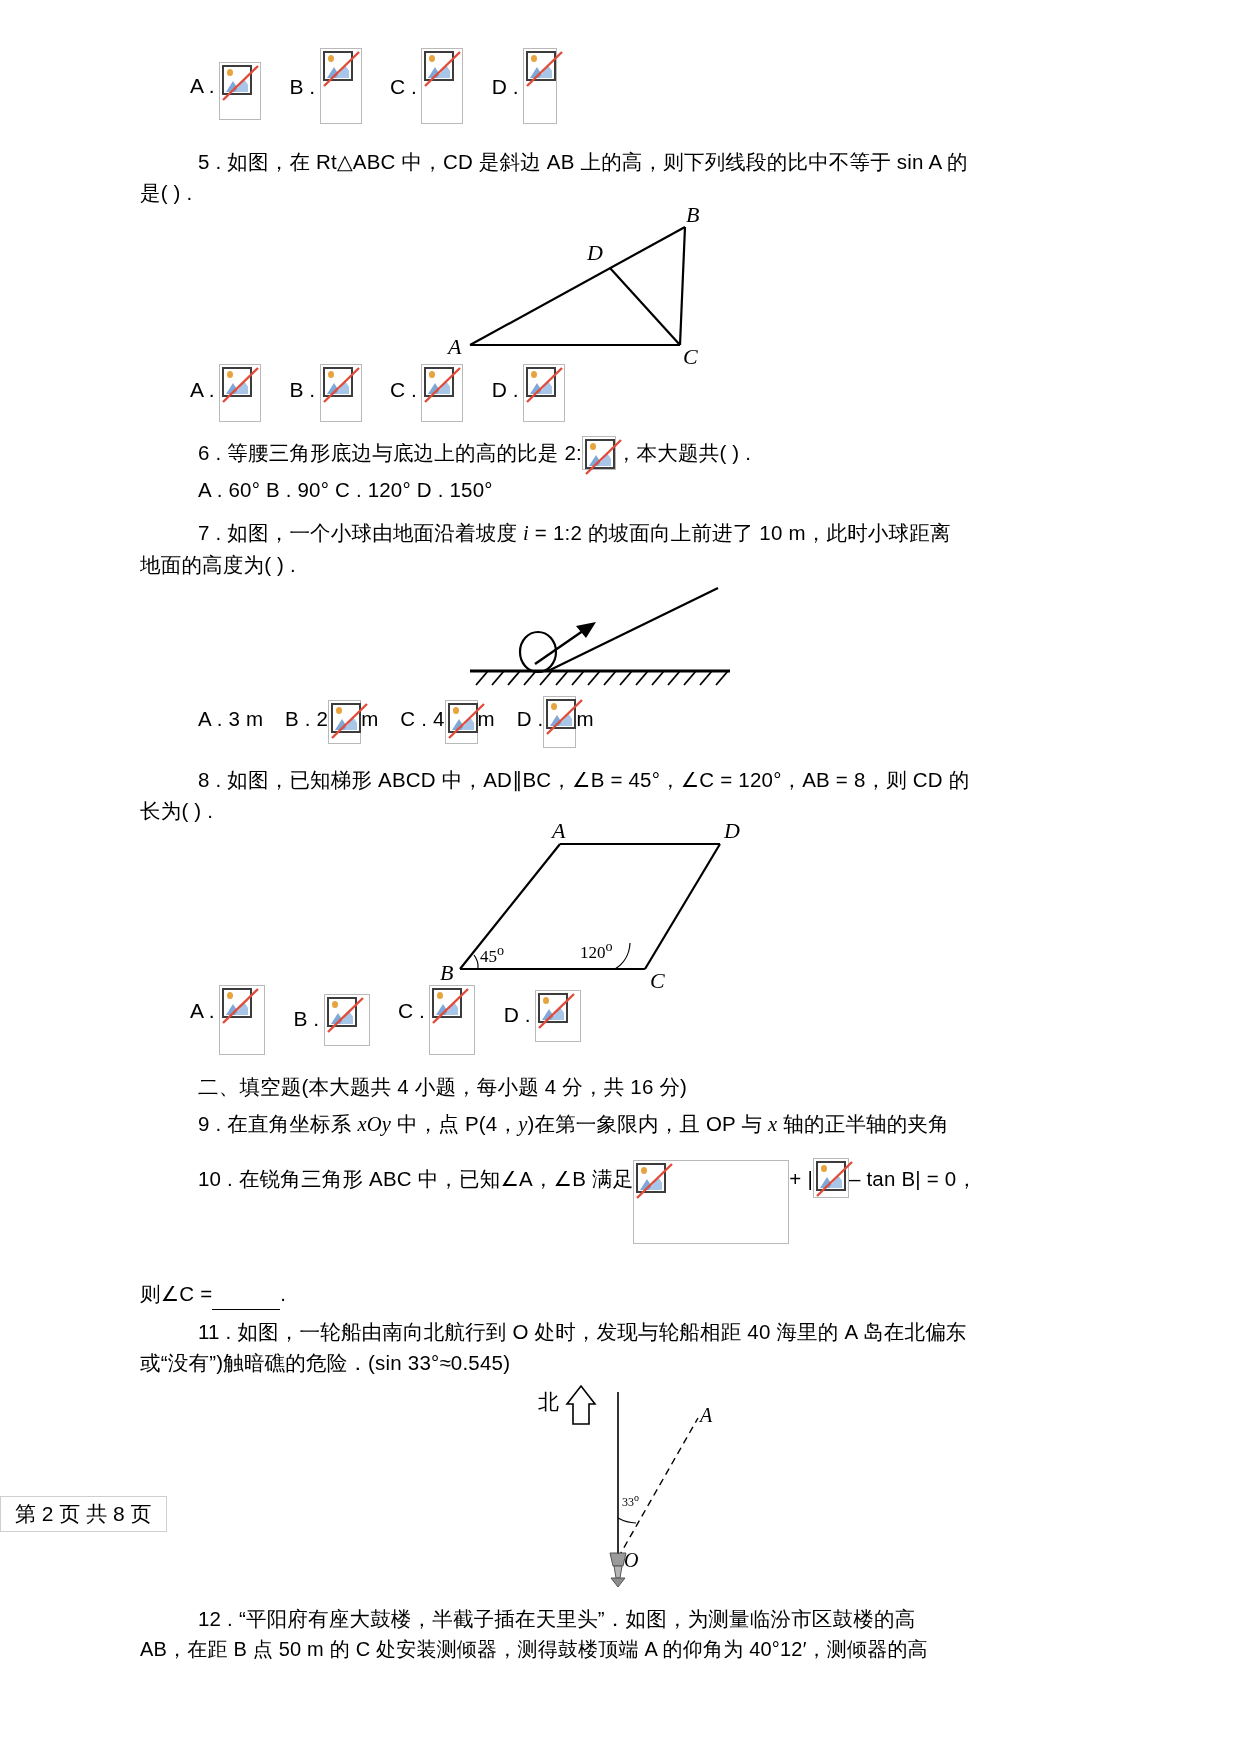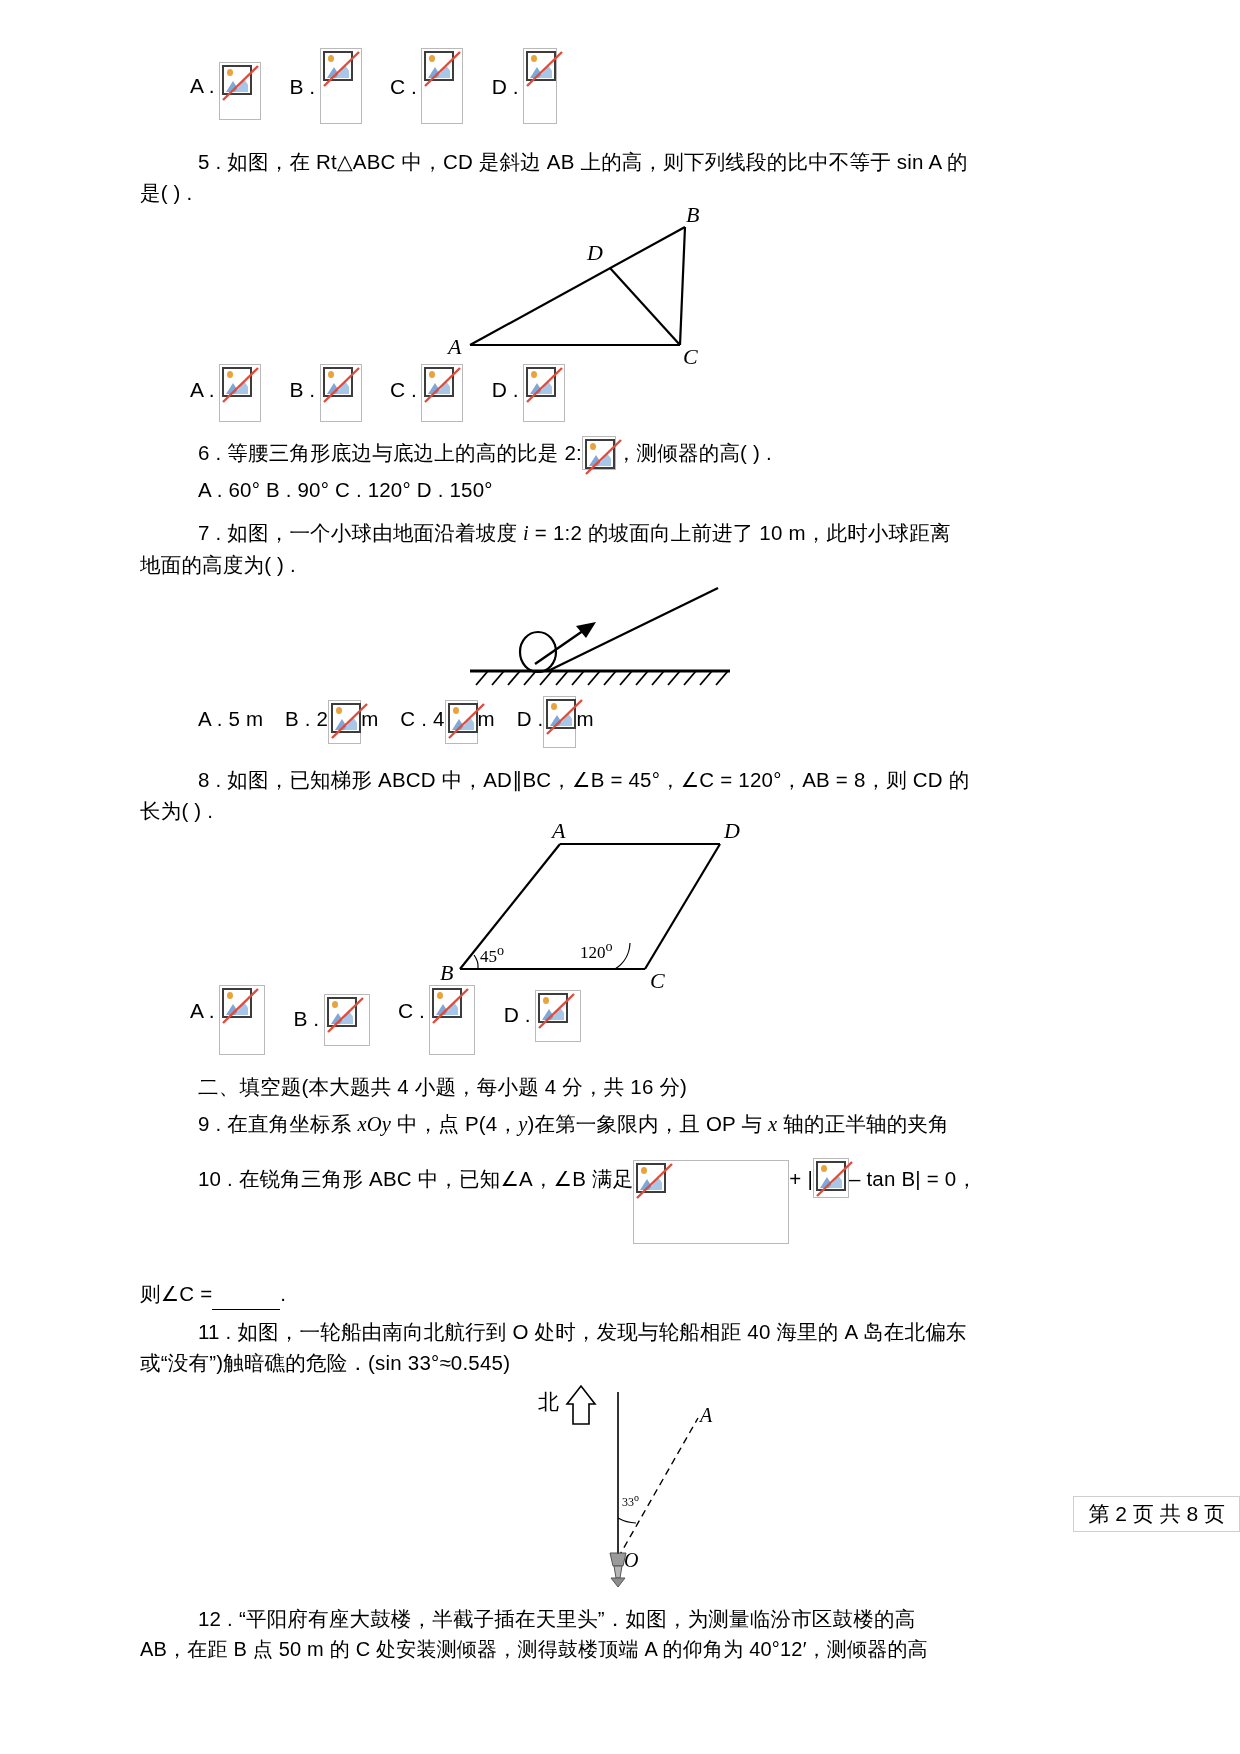--- a/index.html
+++ b/index.html
@@ -71,21 +71,21 @@
   .gap{display:inline-block;width:24px;}
 
   
   .fig{position:relative;}
   .lbl{position:absolute;font-family:"Liberation Serif","DejaVu Serif",serif;
        font-style:italic;font-size:22px;}
   .lblu{position:absolute;font-family:"Liberation Serif","DejaVu Serif",serif;
        font-size:17px;}
   .blank{display:inline-block;border-bottom:1.5px solid #000;}
   .footer{
-    position:absolute;left:0;right:0;top:1496px;text-align:right;
+    position:absolute;left:0;right:0;top:1496px;text-align:left;
   }
   .footer .fbox{
     display:inline-block;border:1px solid #cfcfcf;padding:3px 14px;
     font-size:21px;background:#fff;
   }
   .it{font-style:italic;font-family:"Liberation Serif","DejaVu Serif",serif;}
 </style>
 </head>
 <body>
 
@@ -246,21 +246,21 @@
         <span class="frame"></span>
         <span class="sun"></span>
         <span class="mtn">
               <i class="m1"></i>
               <i class="m2"></i>
             </span>
         <svg class="slash" viewBox="0 0 44 42">
               <line x1="3" y1="36" x2="38" y2="2" stroke="#e04b3a" stroke-width="2.4"></line>
             </svg>
       </span>
-    </span><span>，测倾器的高(      ) .</span>
+    </span><span>，本大题共(      ) .</span>
   </div>
   <div class="ln indent" style="margin-top:4px;">A . 60°  B . 90°  C . 120°  D . 150°</div>
 
   <div class="ln indent" style="margin-top:12px;">
     <span>7 .</span>
     <span>如图，一个小球由地面沿着坡度 <span class="it">i</span> = 1:2 的坡面向上前进了 10 m，此时小球距离</span>
   </div>
   <div class="ln">地面的高度为(      ) .</div>
 
   <div class="fig" style="height:110px;margin-top:6px;">
@@ -285,21 +285,21 @@
             <line x1="576" y1="99" x2="588" y2="85"></line>
       </g>
       <ellipse cx="398" cy="66" rx="18" ry="20" fill="none" stroke="#000" stroke-width="2.2"></ellipse>
       <line x1="408" y1="85" x2="578" y2="2" stroke="#000" stroke-width="2.2"></line>
       <line x1="395" y1="78" x2="450" y2="40" stroke="#000" stroke-width="2.4"></line>
       <polygon points="456,36 436,40 446,52" fill="#000"></polygon>
     </svg>
   </div>
 
   <div class="ln indent" style="margin-top:0;">
-    <span>A . 5 m</span>
+    <span>A . 3 m</span>
     <span class="gap" style="width:10px;"></span>
     <span><span>B . 2</span><span class="bimg s-g" style="vertical-align:-18px;">
       <span class="glyph">
         <span class="frame"></span>
         <span class="sun"></span>
         <span class="mtn">
                 <i class="m1"></i>
                 <i class="m2"></i>
               </span>
         <svg class="slash" viewBox="0 0 44 42">

